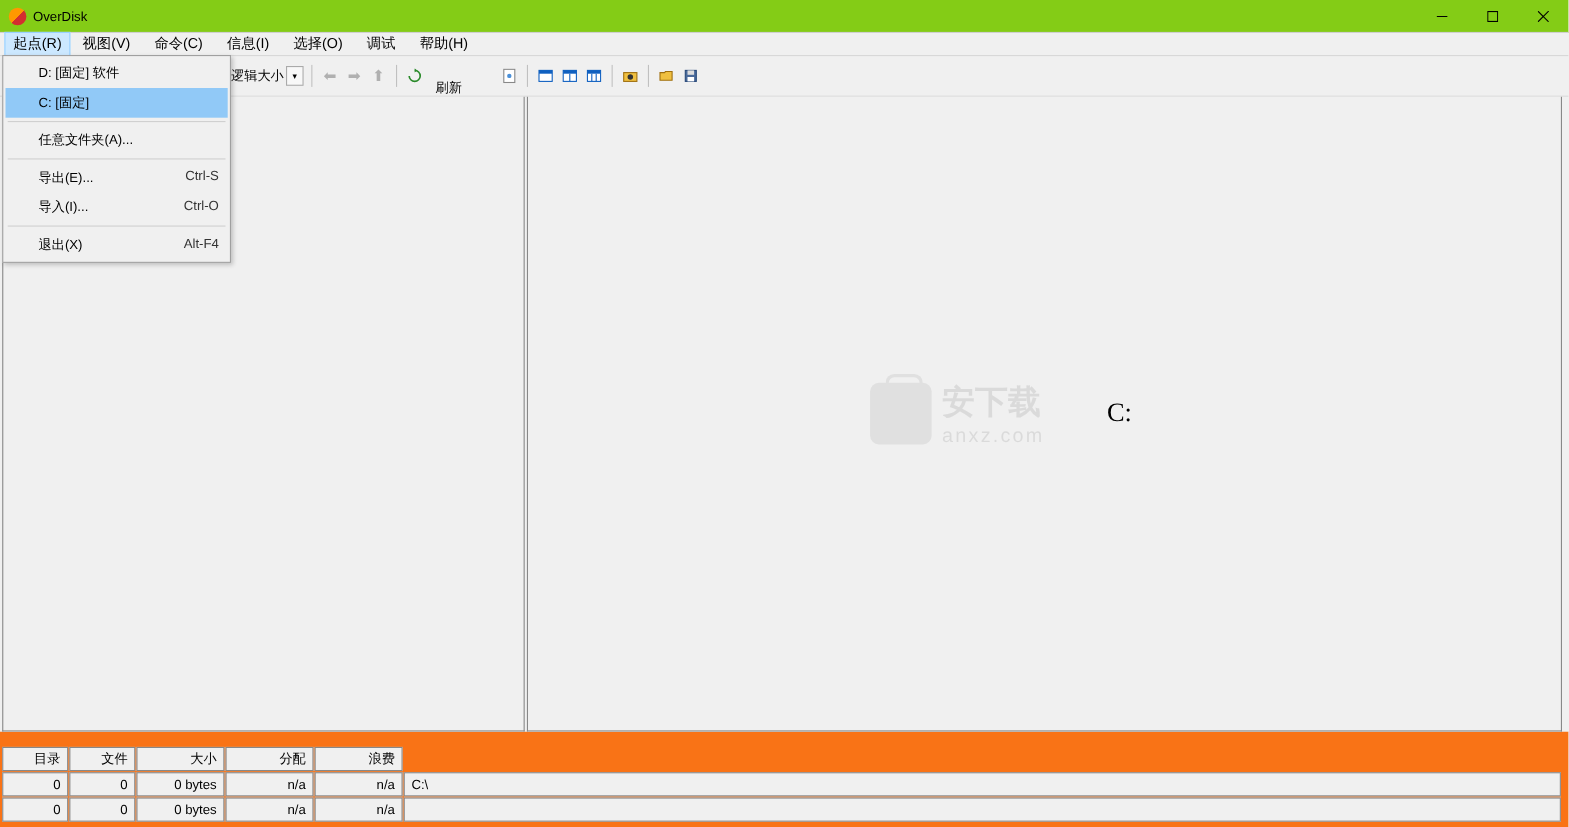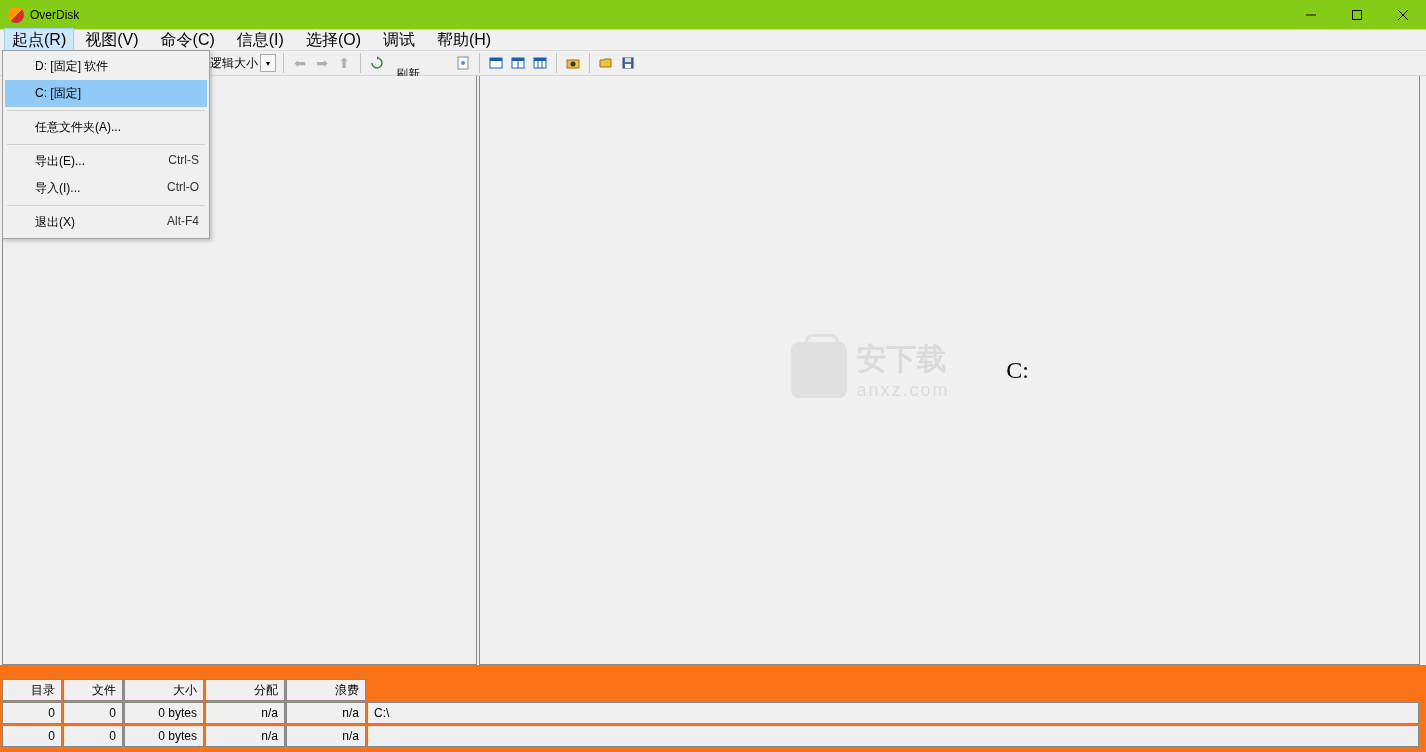--- a/index.html
+++ b/index.html
@@ -51,35 +51,35 @@
       color: #000;
     }
 
     
     .menu-bar {
       height: 20px;
       background: #f0f0f0;
       display: flex;
       align-items: center;
       padding-left: 4px;
-      font-size: 16px;
+      font-size: 13px;
     }
     .menu-item {
       padding: 2px 11px;
       cursor: default;
     }
     .menu-item.active {
       background: #cce8ff;
       border: 1px solid #99d1ff;
       padding: 1px 7px;
     }
 
     
     .toolbar {
-      height: 26px;
+      height: 38px;
       background: #f0f0f0;
       border-top: 1px solid #d8d8d8;
       border-bottom: 1px solid #d8d8d8;
       display: flex;
       align-items: center;
       padding-left: 210px;
       font-size: 12px;
       gap: 4px;
     }
     .toolbar-combo {

